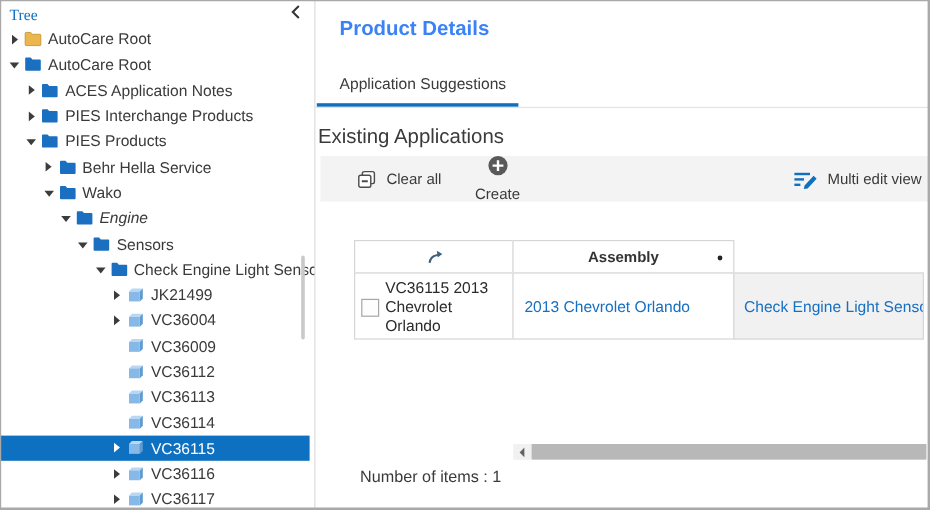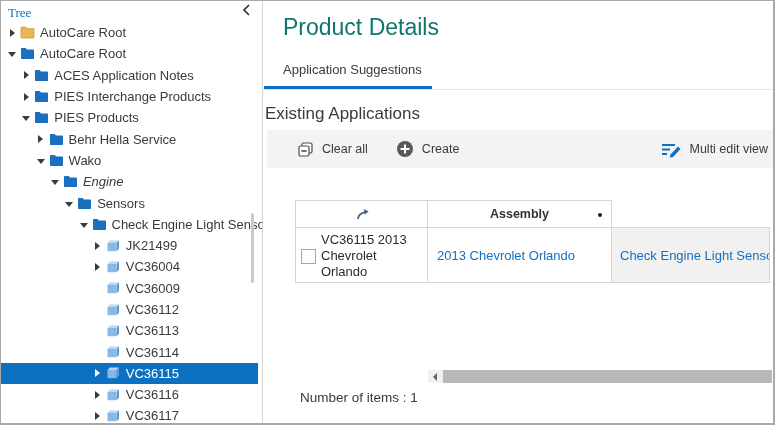--- a/index.html
+++ b/index.html
@@ -25,32 +25,32 @@
   .trow .ticon{flex:0 0 17px;display:flex;align-items:center;margin-left:2px;}
   .trow .tlabel{font-size:13px;color:#3a3a3a;white-space:nowrap;margin-left:3px;}
   .trow.sel{background:#0e70c0;}
   .trow.sel .tlabel{color:#fff;}
   .trow.sel .exp.c i{border-left-color:#fff;}
   #tree-scroll-thumb{position:absolute;left:251px;top:213px;width:3px;height:70px;
                      background:#c9c9c9;border-radius:2px;}
 
   
   #main{position:absolute;left:263px;top:0;right:0;bottom:0;background:#fff;}
-  #page-title{position:absolute;left:20px;top:14px;font-size:23px;font-weight:400;color:#0f766e;}
+  #page-title{position:absolute;left:20px;top:14px;font-size:17px;font-weight:700;color:#3b82f6;}
   #tab-label{position:absolute;left:20px;top:62px;font-size:13px;color:#3a3a3a;cursor:pointer;}
   #tab-underline{position:absolute;left:1px;top:86px;width:168px;height:3px;background:#0e70c0;}
   #tabline{position:absolute;left:0;right:0;top:89px;height:1px;background:#e3e3e3;}
   #section-title{position:absolute;left:2px;top:104px;font-size:17px;color:#3a3a3a;}
 
   
   #toolbar{position:absolute;left:4px;right:0;top:130px;height:38px;background:#f3f3f3;
            display:flex;align-items:center;padding-left:30px;box-sizing:border-box;}
   .tbtn{display:flex;align-items:center;gap:8px;cursor:pointer;}
   .tbtn span{font-size:12.5px;color:#3a3a3a;}
-  #create-btn{margin-left:28px;}
+  #create-btn{margin-left:28px;flex-direction:column;}
   #toolbar .spacer{flex:1;}
   #multiedit-btn{margin-right:7px;justify-content:space-between;}
 
   
   #table{position:absolute;left:32px;top:200px;width:475px;height:83px;}
   .hdr,.cell{position:absolute;box-sizing:border-box;background:#fff;border:1px solid #d6d6d6;}
   .hdr{top:0;height:28px;display:flex;align-items:center;justify-content:center;}
   .cell{top:27px;height:56px;}
   .c1{left:0;width:133px;}
   .c2{left:132px;width:185px;}

